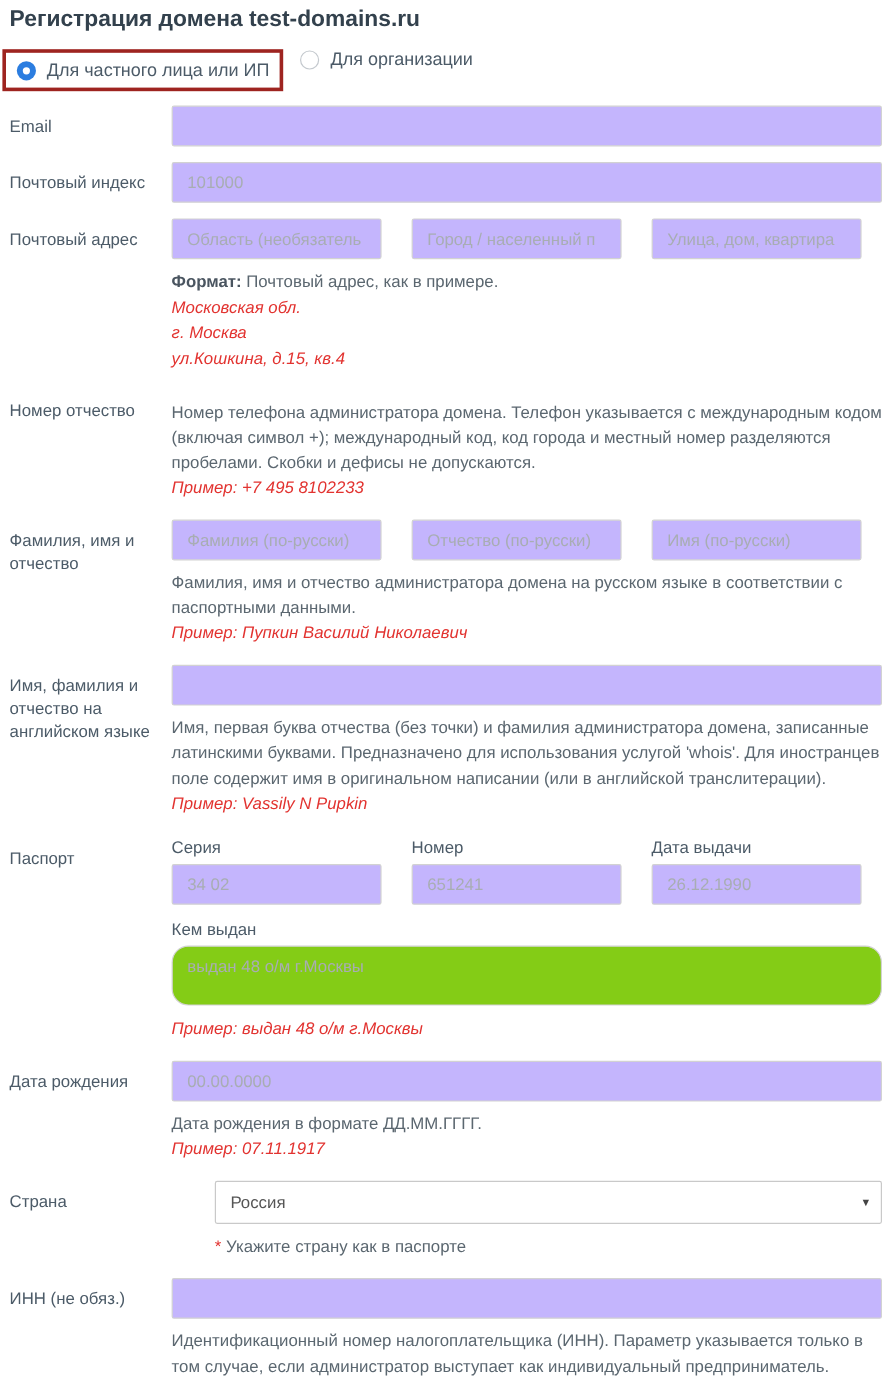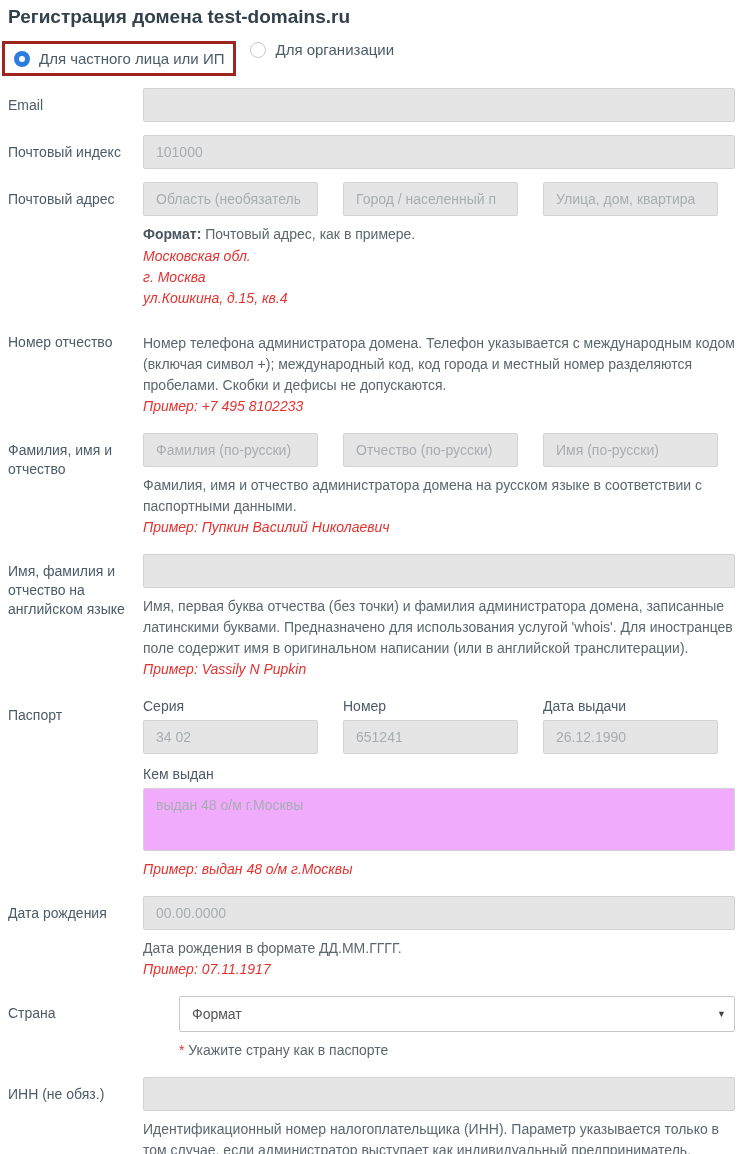--- a/index.html
+++ b/index.html
@@ -27,23 +27,23 @@
   .radio-option + .radio-option{margin-left:14px;}
   .radio{width:16px;height:16px;border-radius:50%;margin-right:9px;flex:0 0 auto;position:relative;}
   .radio-on{background:var(--radio-blue);}
   .radio-on::after{content:"";position:absolute;left:5px;top:5px;width:6px;height:6px;border-radius:50%;background:#fff;}
   .radio-off{background:#fff;border:1px solid #c4c9ce;width:16px;height:16px;}
 
   .form-row{display:flex;margin-bottom:13px;}
   .form-label{flex:0 0 135px;padding:8px 10px 0 0;font-size:14px;line-height:19px;color:var(--label-gray);}
   .form-field{flex:1;min-width:0;}
 
-  input.text{width:100%;height:34px;border:1px solid var(--border-gray);border-radius:2px;padding:0 12px;font-size:14px;color:#555;outline:none;background:#e5e5e5;}
+  input.text{width:100%;height:34px;border:1px solid var(--border-gray);border-radius:2px;padding:0 12px;font-size:14px;color:#555;outline:none;background:#c4b5fd;}
   ::placeholder{color:#a8adb3;opacity:1;}
-  textarea.text{width:100%;height:63px;border:1px solid var(--border-gray);border-radius:2px;padding:8px 12px;font-size:14px;color:#555;outline:none;resize:none;font-family:inherit;background:#f0abfc;}
+  textarea.text{width:100%;height:50px;border:1px solid var(--border-gray);border-radius:14px;padding:8px 12px;font-size:14px;color:#555;outline:none;resize:none;font-family:inherit;background:#84cc16;}
 
   .triple{display:flex;gap:25px;}
   .triple input.text{flex:0 0 175px;width:175px;}
 
   .hint{font-size:14px;line-height:21px;color:var(--hint-gray);margin-top:8px;max-width:592px;}
   .hint b{color:#4a5560;}
   .example{font-size:14px;line-height:21px;color:var(--accent-red);font-style:italic;max-width:592px;}
   .example-block{margin-top:1px;}
   .red-star{color:var(--accent-red);font-style:normal;}
 
@@ -166,21 +166,21 @@
       <input class="text" type="text" placeholder="00.00.0000" style="">
       <div class="hint">Дата рождения в формате ДД.ММ.ГГГГ.</div>
       <div class="example">Пример: 07.11.1917</div>
     </div>
   </div>
 
   <div class="form-row" style="margin-bottom:16px;gap:36px;">
     <div class="form-label">Страна</div>
     <div class="form-field">
       <div class="select">
-        <span>Формат</span>
+        <span>Россия</span>
         <span class="arrow">▼</span>
       </div>
       <div class="hint"><span class="red-star">*</span><span> Укажите страну как в паспорте</span></div>
     </div>
   </div>
 
   <div class="form-row" style="margin-bottom:10px;">
     <div class="form-label">ИНН (не обяз.)</div>
     <div class="form-field">
       <input class="text" type="text" style="">

